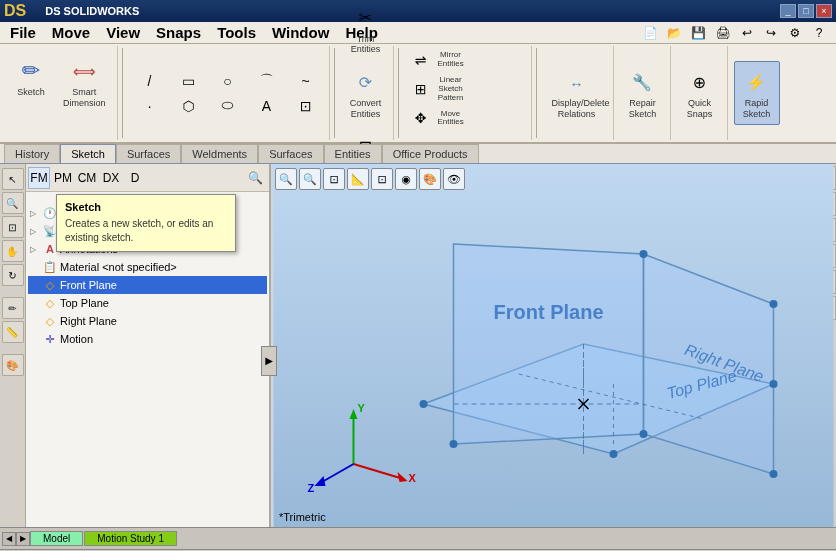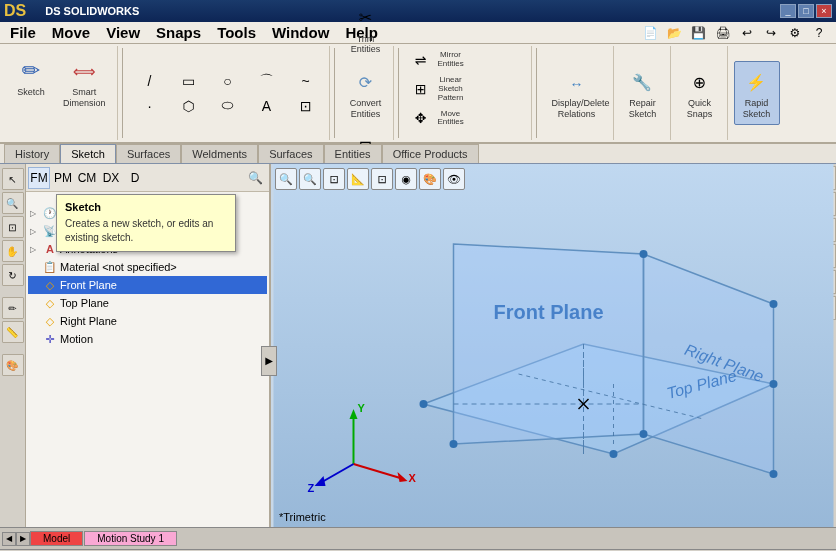--- a/index.html
+++ b/index.html
@@ -64,22 +64,22 @@
 
     
     #right-sidebar { width: 18px; background: #d4d0c8; border-left: 1px solid #b0a898; display: flex; flex-direction: column; align-items: center; padding: 2px 0; gap: 1px; }
     .right-btn { width: 16px; height: 24px; background: #e0dcd4; border: 1px solid #b0a898; display: flex; align-items: center; justify-content: center; cursor: pointer; font-size: 9px; margin-bottom: 1px; }
 
     
     #trimetric { position: absolute; bottom: 4px; left: 8px; font-size: 11px; color: #000; text-align: center; }
 
     
     #bottom-tabs { background: #d4d0c8; height: 20px; display: flex; align-items: center; padding: 0 2px; border-top: 1px solid #888; }
-    .bottom-tab { padding: 1px 12px; background: #f9a8d4; border: 1px solid #888; font-size: 10px; cursor: pointer; margin-right: 1px; }
-    .bottom-tab.active { background: #ef4444; }
+    .bottom-tab { padding: 1px 12px; background: #84cc16; border: 1px solid #888; font-size: 10px; cursor: pointer; margin-right: 1px; }
+    .bottom-tab.active { background: #86efac; }
     .scroll-btn { width: 14px; height: 14px; background: #c0bbb4; border: 1px solid #888; display: flex; align-items: center; justify-content: center; font-size: 8px; cursor: pointer; }
 
     
     #statusbar { background: #d4d0c8; height: 20px; display: flex; align-items: center; justify-content: space-between; padding: 0 6px; border-top: 1px solid #888; font-size: 11px; }
 
     
     .plane-svg { position: absolute; top: 0; left: 0; width: 100%; height: 100%; }
 
     
     #left-toolbar { width: 26px; background: #d4d0c8; border-right: 1px solid #b0a898; display: flex; flex-direction: column; align-items: center; padding: 4px 0; gap: 1px; }

